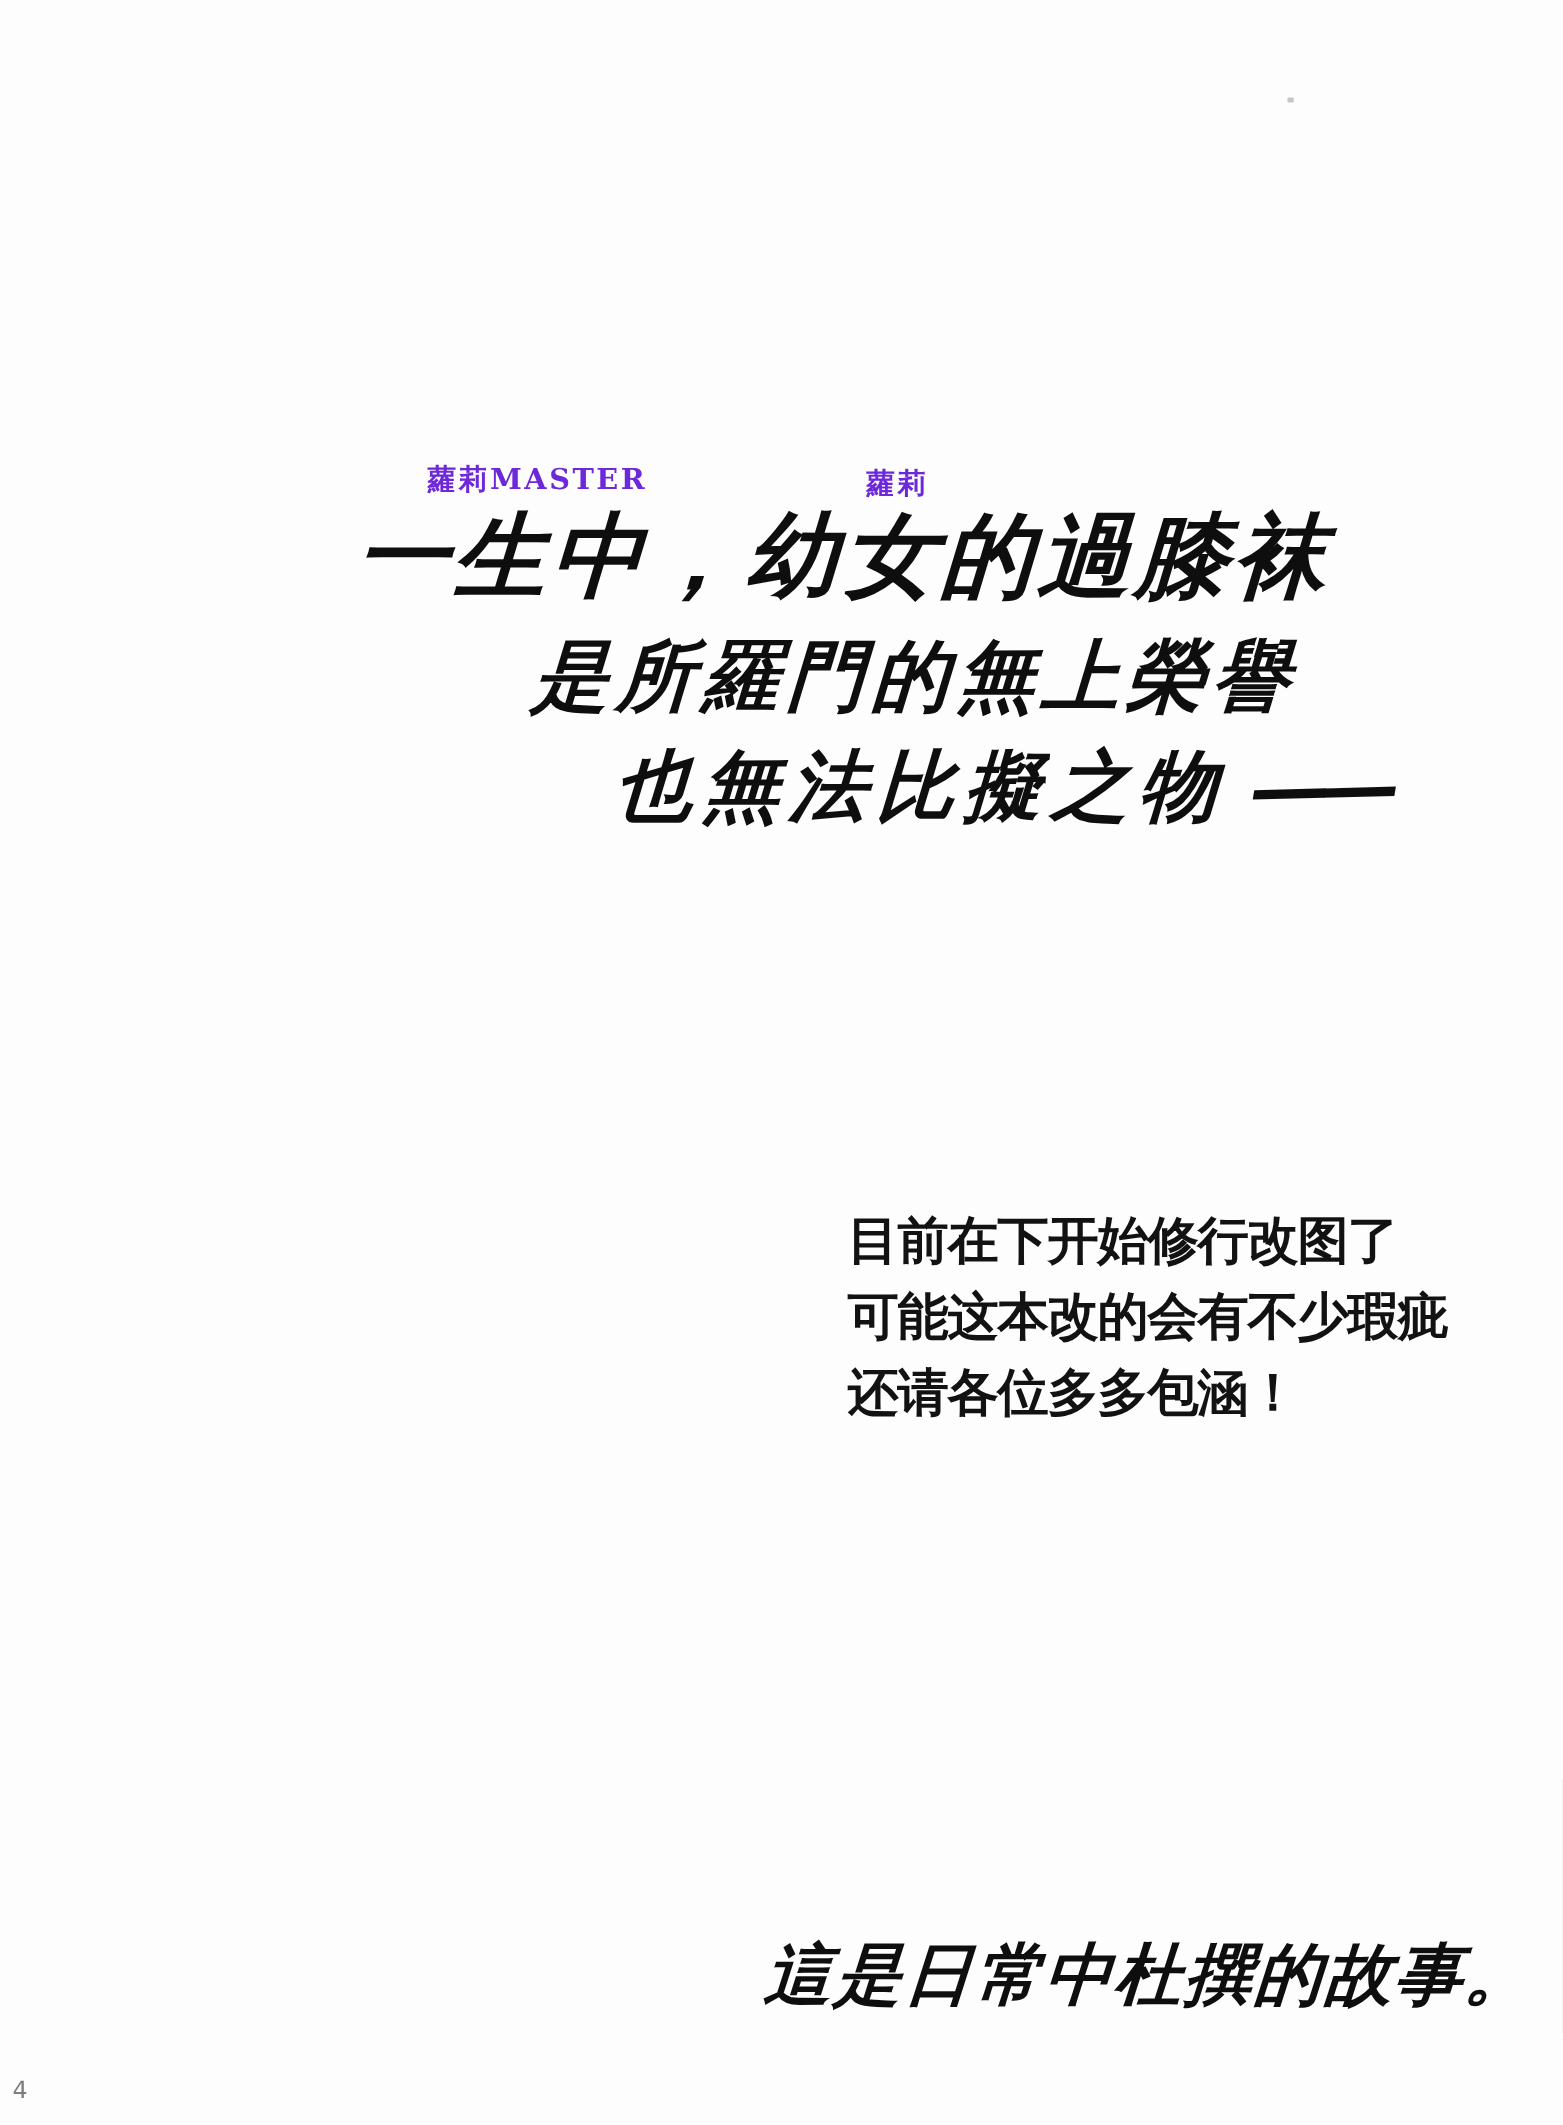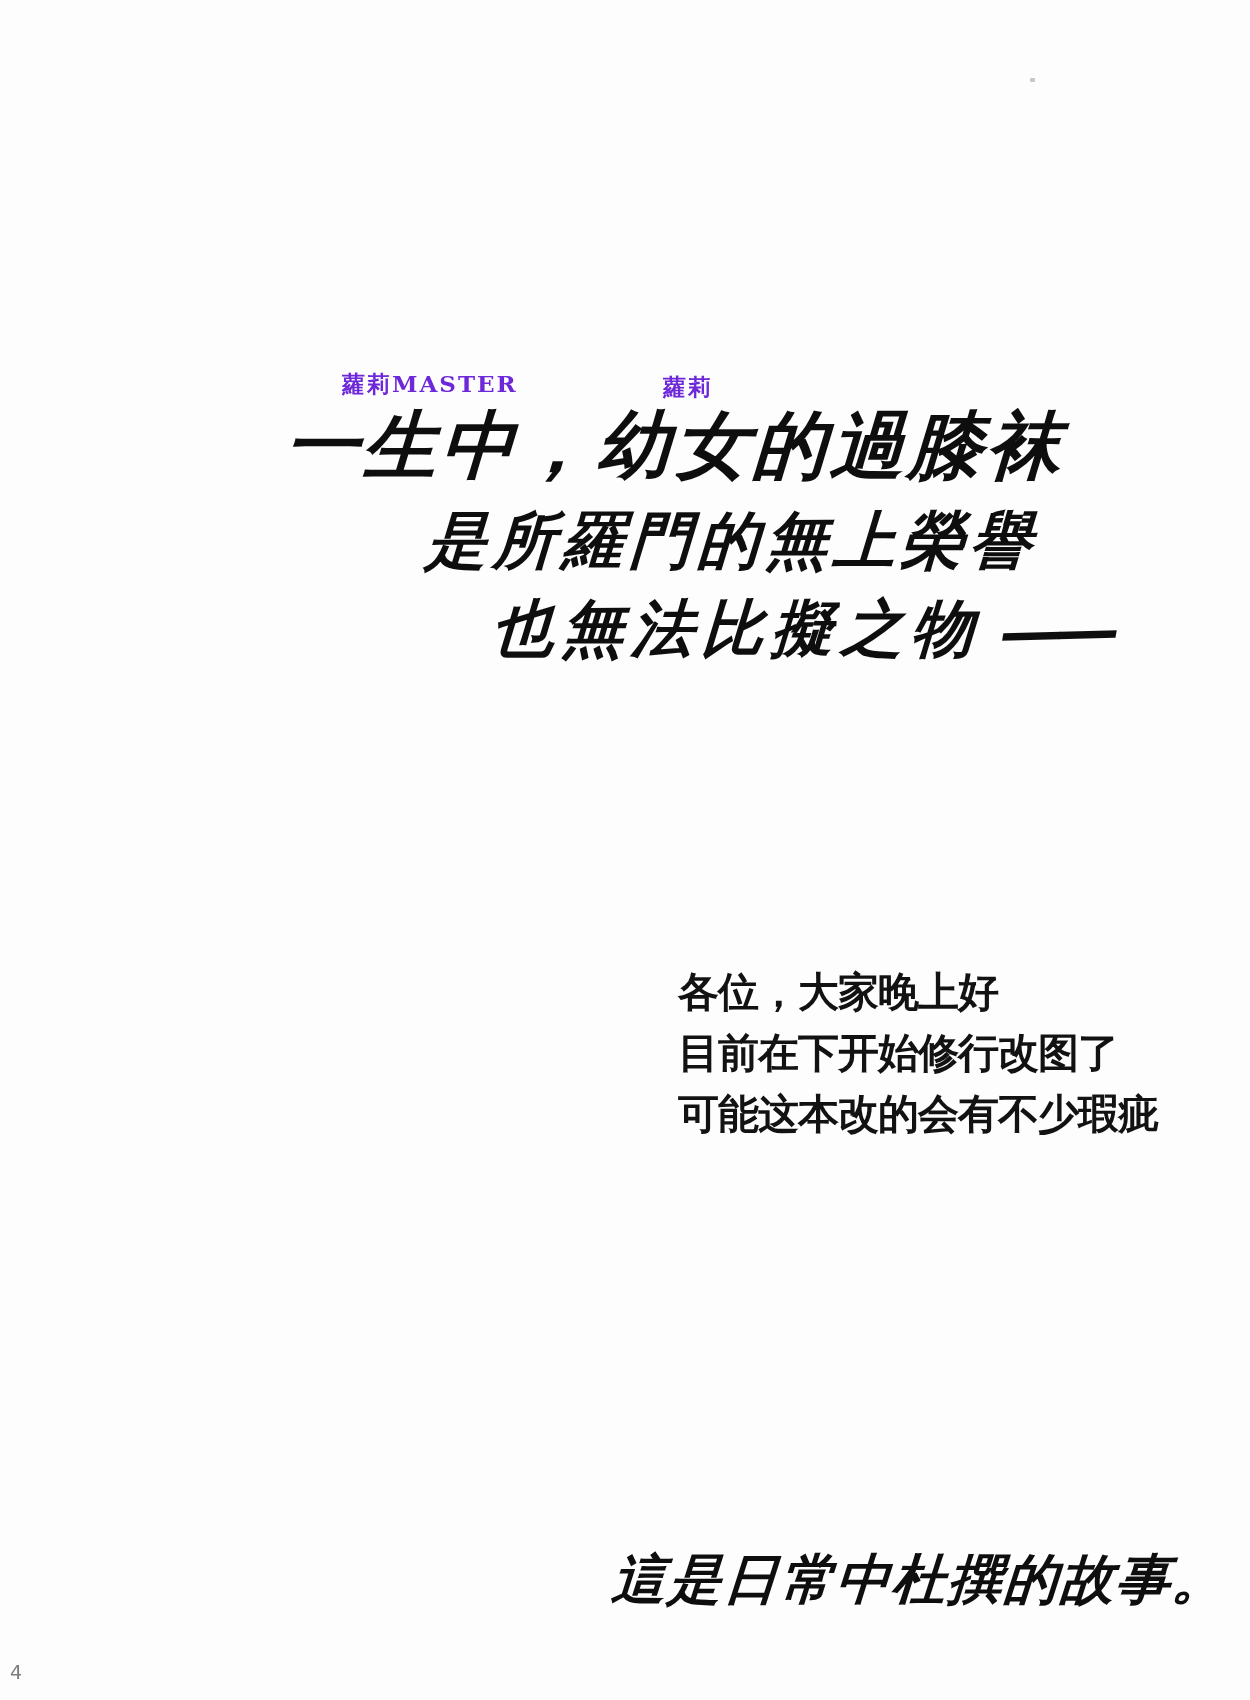--- a/index.html
+++ b/index.html
@@ -105,33 +105,33 @@
 </style>
 </head>
 <body>
 
 <div class="page">
 
   <div class="scan-artifact"></div>
 
   <div class="ruby-note" style="left:342px; top:372px;">蘿莉MASTER</div>
 
-  <div class="ruby-note" style="left:663px; top:375px;">蘿莉</div>
+  <div class="ruby-note" style="left:693px; top:375px;">蘿莉</div>
 
   <div class="callig headline-1">一生中，幼女的過膝袜</div>
 
   <div class="callig headline-2">是所羅門的無上榮譽</div>
 
   <div class="callig headline-3">也無法比擬之物</div>
 
   <div class="callig headline-dash">——</div>
 
   <div class="greeting">
-    <div>各位，大家晚上好</div>
     <div>目前在下开始修行改图了</div>
     <div>可能这本改的会有不少瑕疵</div>
+    <div>还请各位多多包涵！</div>
   </div>
 
   <div class="footer-quote">這是日常中杜撰的故事。</div>
 
   <div class="page-number">4</div>
 
 </div>
 
 </body></html>

